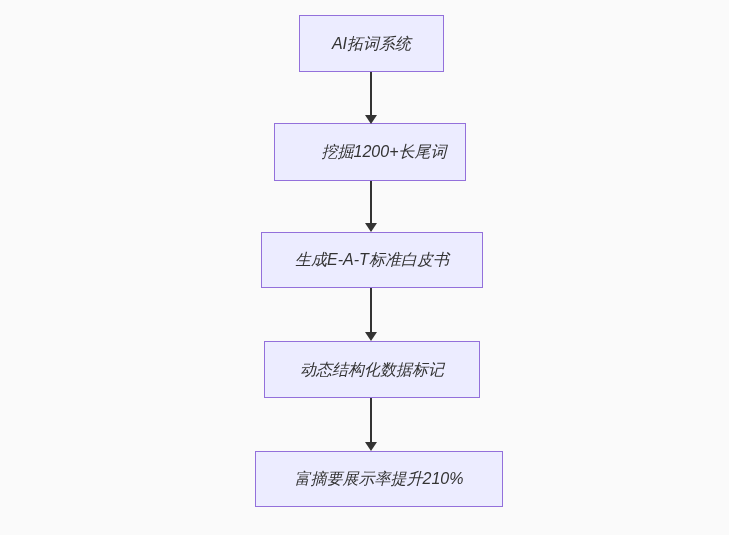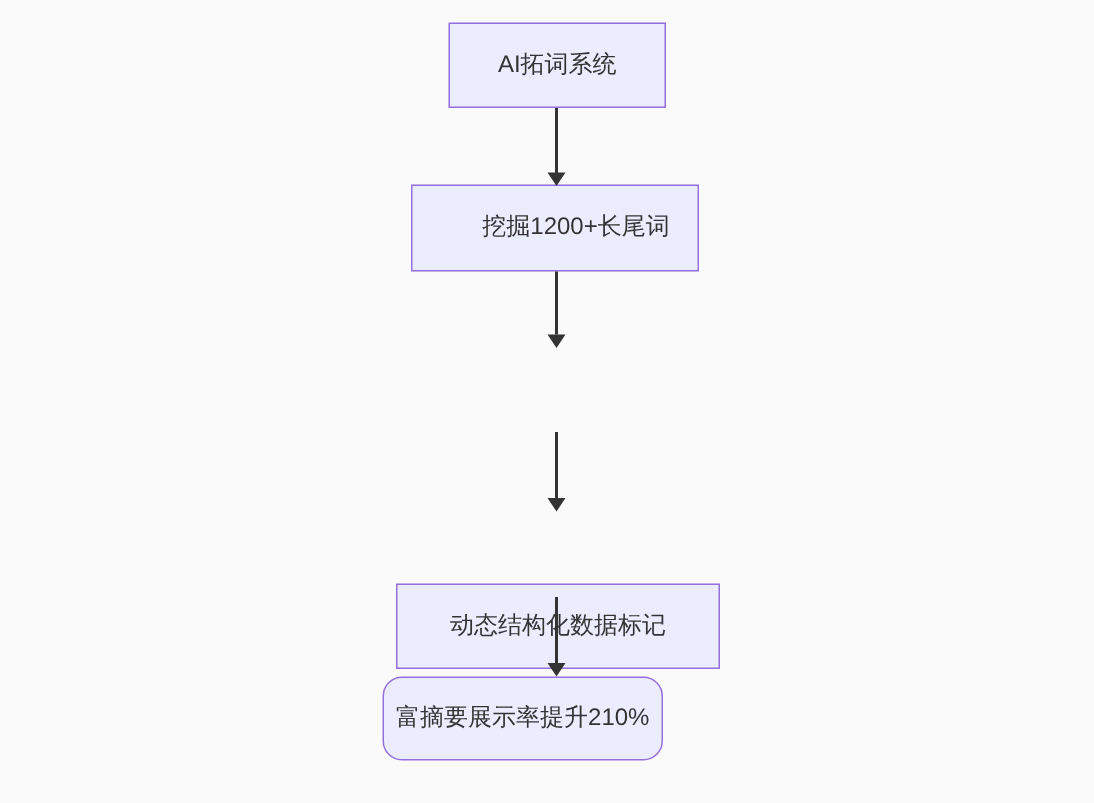--- a/index.html
+++ b/index.html
@@ -2,21 +2,21 @@
 <html style="--bg: #fafafa; --node-fill: #ececff; --node-border: #9370db; --node-text: #333333; --edge: #333333;"><head>
 <meta charset="utf-8">
 <style>
   :root {
     --bg: #fafafa;
     --node-fill: #ececff;
     --node-border: #9370db;
     --node-text: #333333;
     --edge: #333333;
   }
-  * { margin: 0; padding: 0; box-sizing: border-box; }
+  * { margin: 0; padding: 0; box-sizing: border-box; font-style: italic; }
   html, body {
     width: 729px; height: 535px;
     background: var(--bg);
     font-family: "Liberation Sans", "DejaVu Sans", sans-serif;
     overflow: hidden;
   }
   .canvas {
     position: relative;
     width: 729px; height: 535px;
     background: var(--bg);
@@ -52,26 +52,29 @@
 <div class="canvas">
 
   <div class="node" style="left:299px; top:15px;  width:145px; height:57px;">
     <span>AI拓词系统</span>
   </div>
 
   <div class="node" style="left:274px; top:123px; width:192px; height:58px;padding-left:28px;">
     <span>挖掘1200+长尾词</span>
   </div>
 
+  <div class="node" style="left:261px; top:232px; width:222px; height:56px;">
+    <span>生成E-A-T标准白皮书</span>
+  </div>
 
-  <div class="node" style="left:264px; top:341px; width:216px; height:57px;margin-top:48px;">
+  <div class="node" style="left:264px; top:341px; width:216px; height:57px;">
     <span>动态结构化数据标记</span>
   </div>
 
-  <div class="node" style="left:255px; top:451px; width:187px; height:56px;border-radius:13px;">
+  <div class="node" style="left:255px; top:451px; width:248px; height:56px;">
     <span>富摘要展示率提升210%</span>
   </div>
 
   <div class="edge-line" style="left:370px; top:72px;  height:44px;"></div>
   <div class="arrowhead" style="left:365px; top:115px;"></div>
 
   <div class="edge-line" style="left:370px; top:181px; height:42px;"></div>
   <div class="arrowhead" style="left:365px; top:223px;"></div>
 
   <div class="edge-line" style="left:370px; top:288px; height:44px;"></div>

